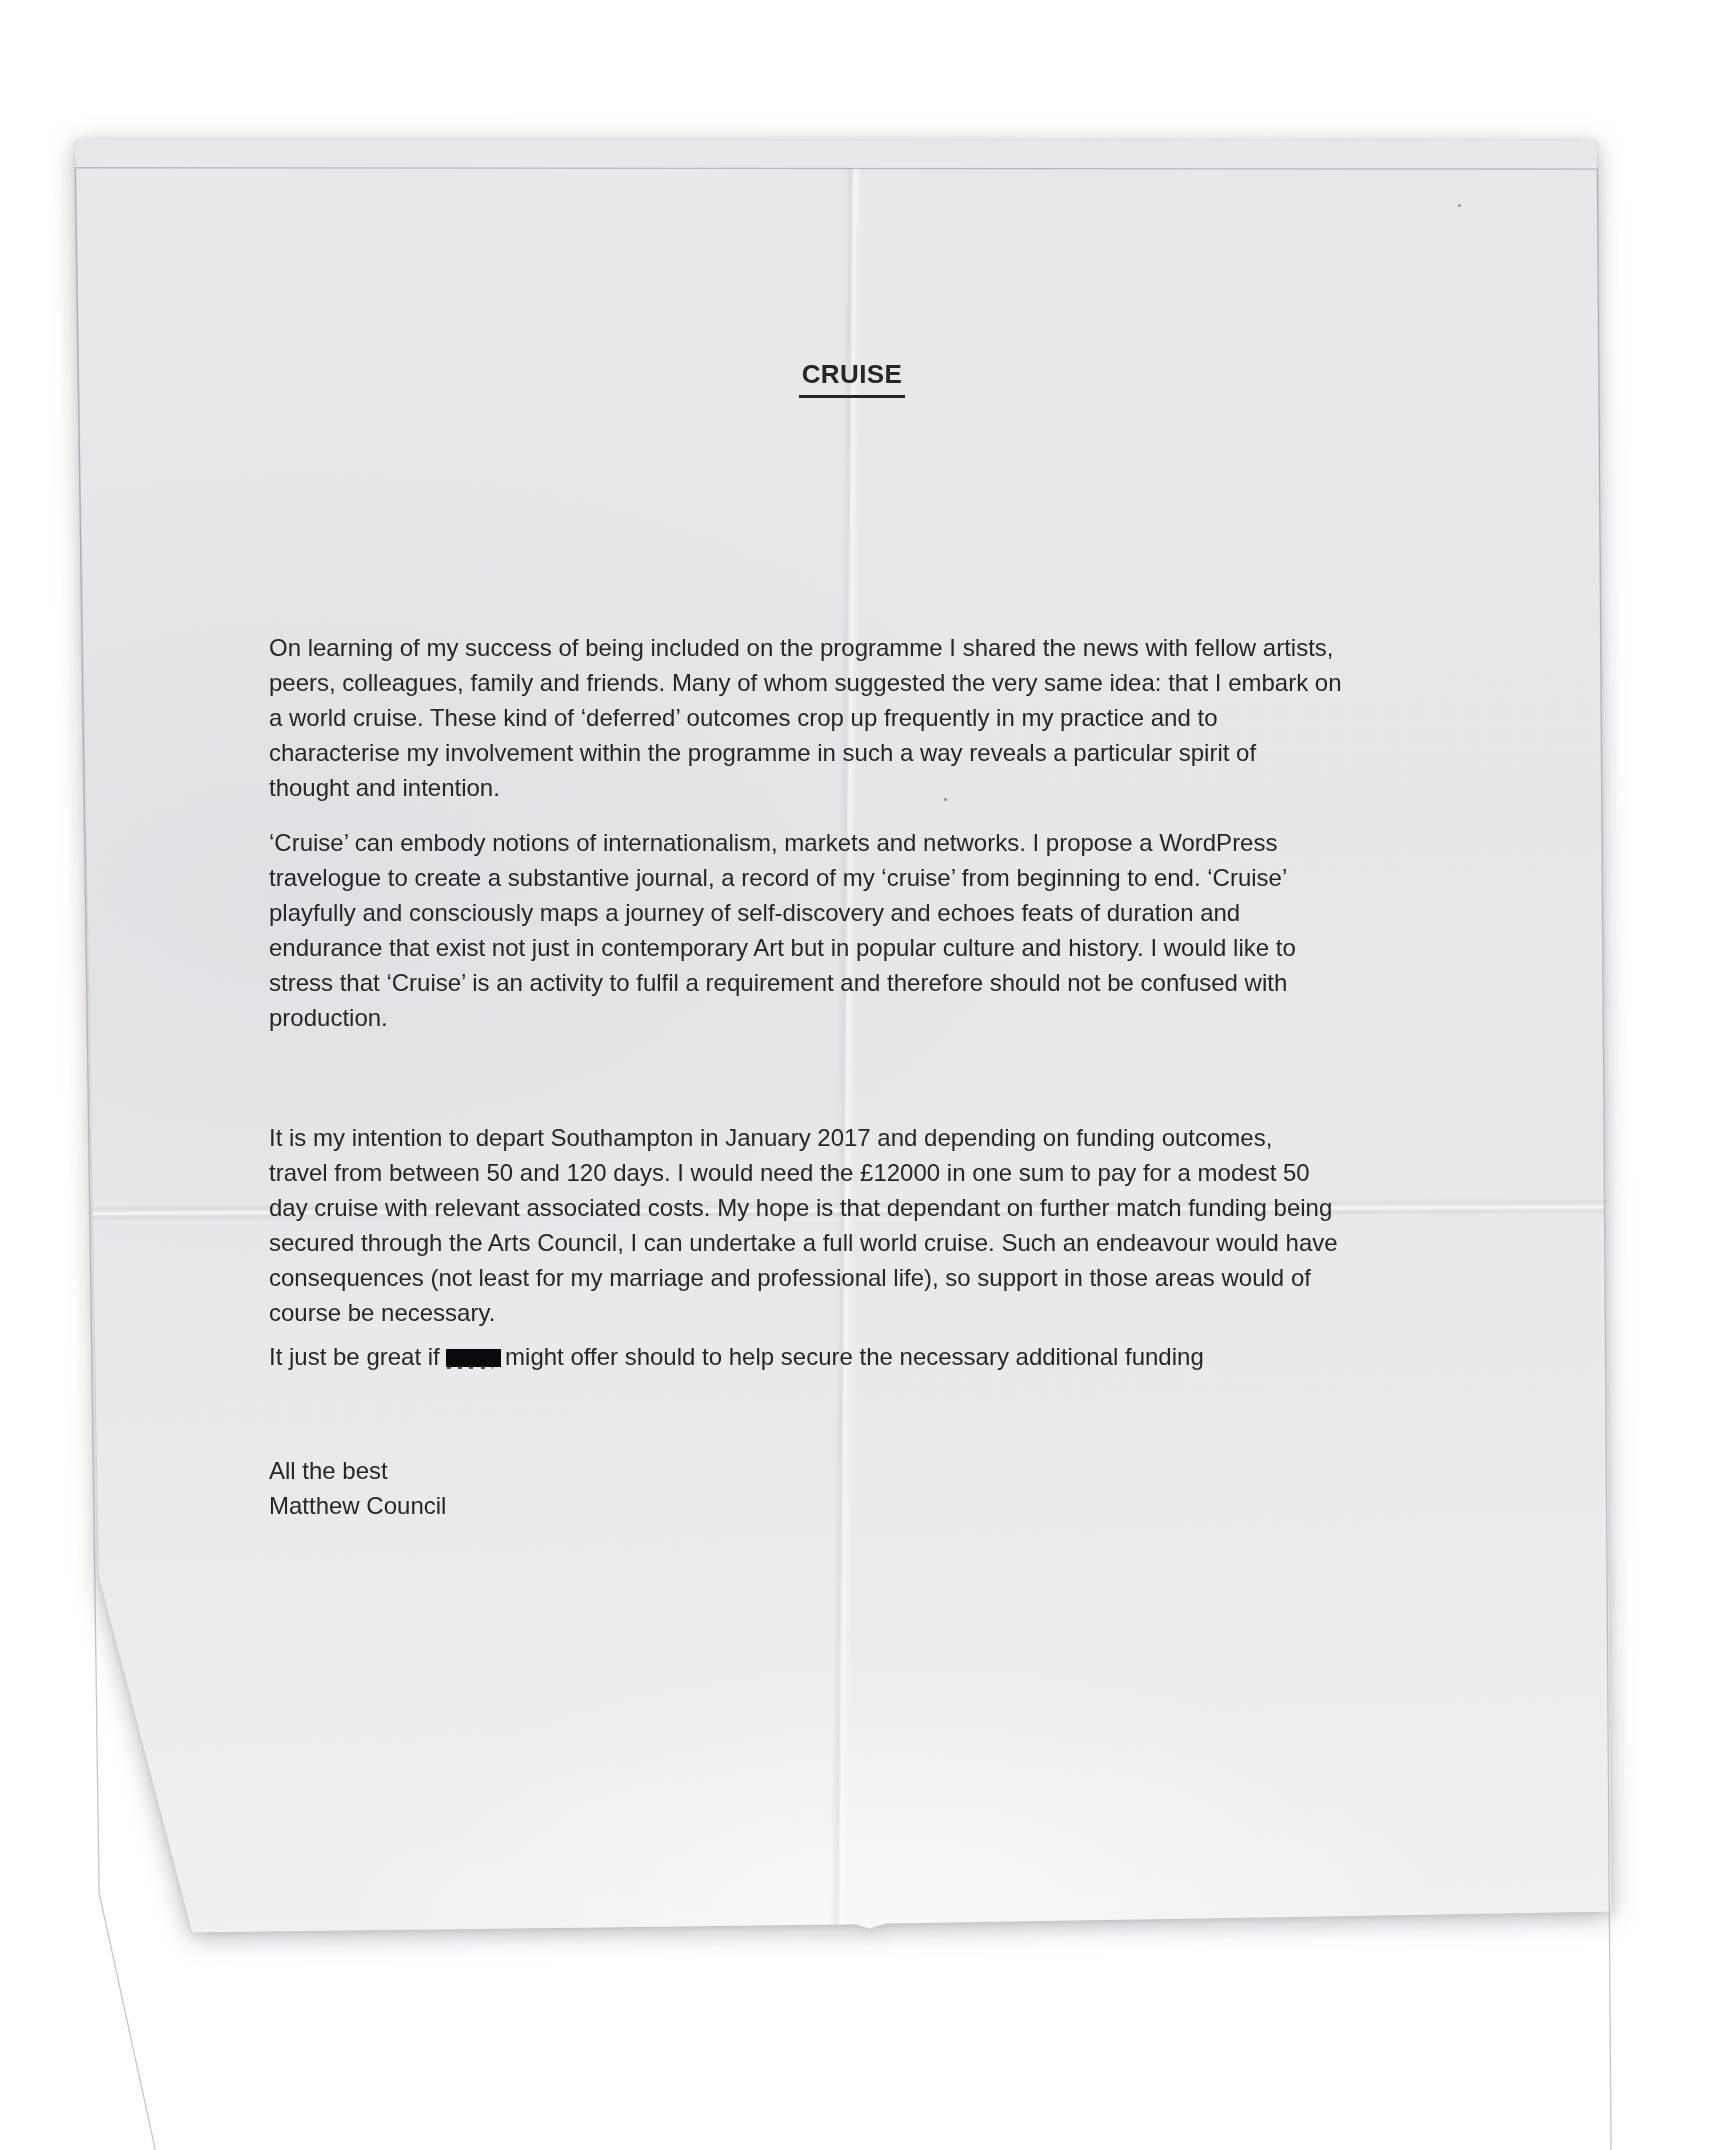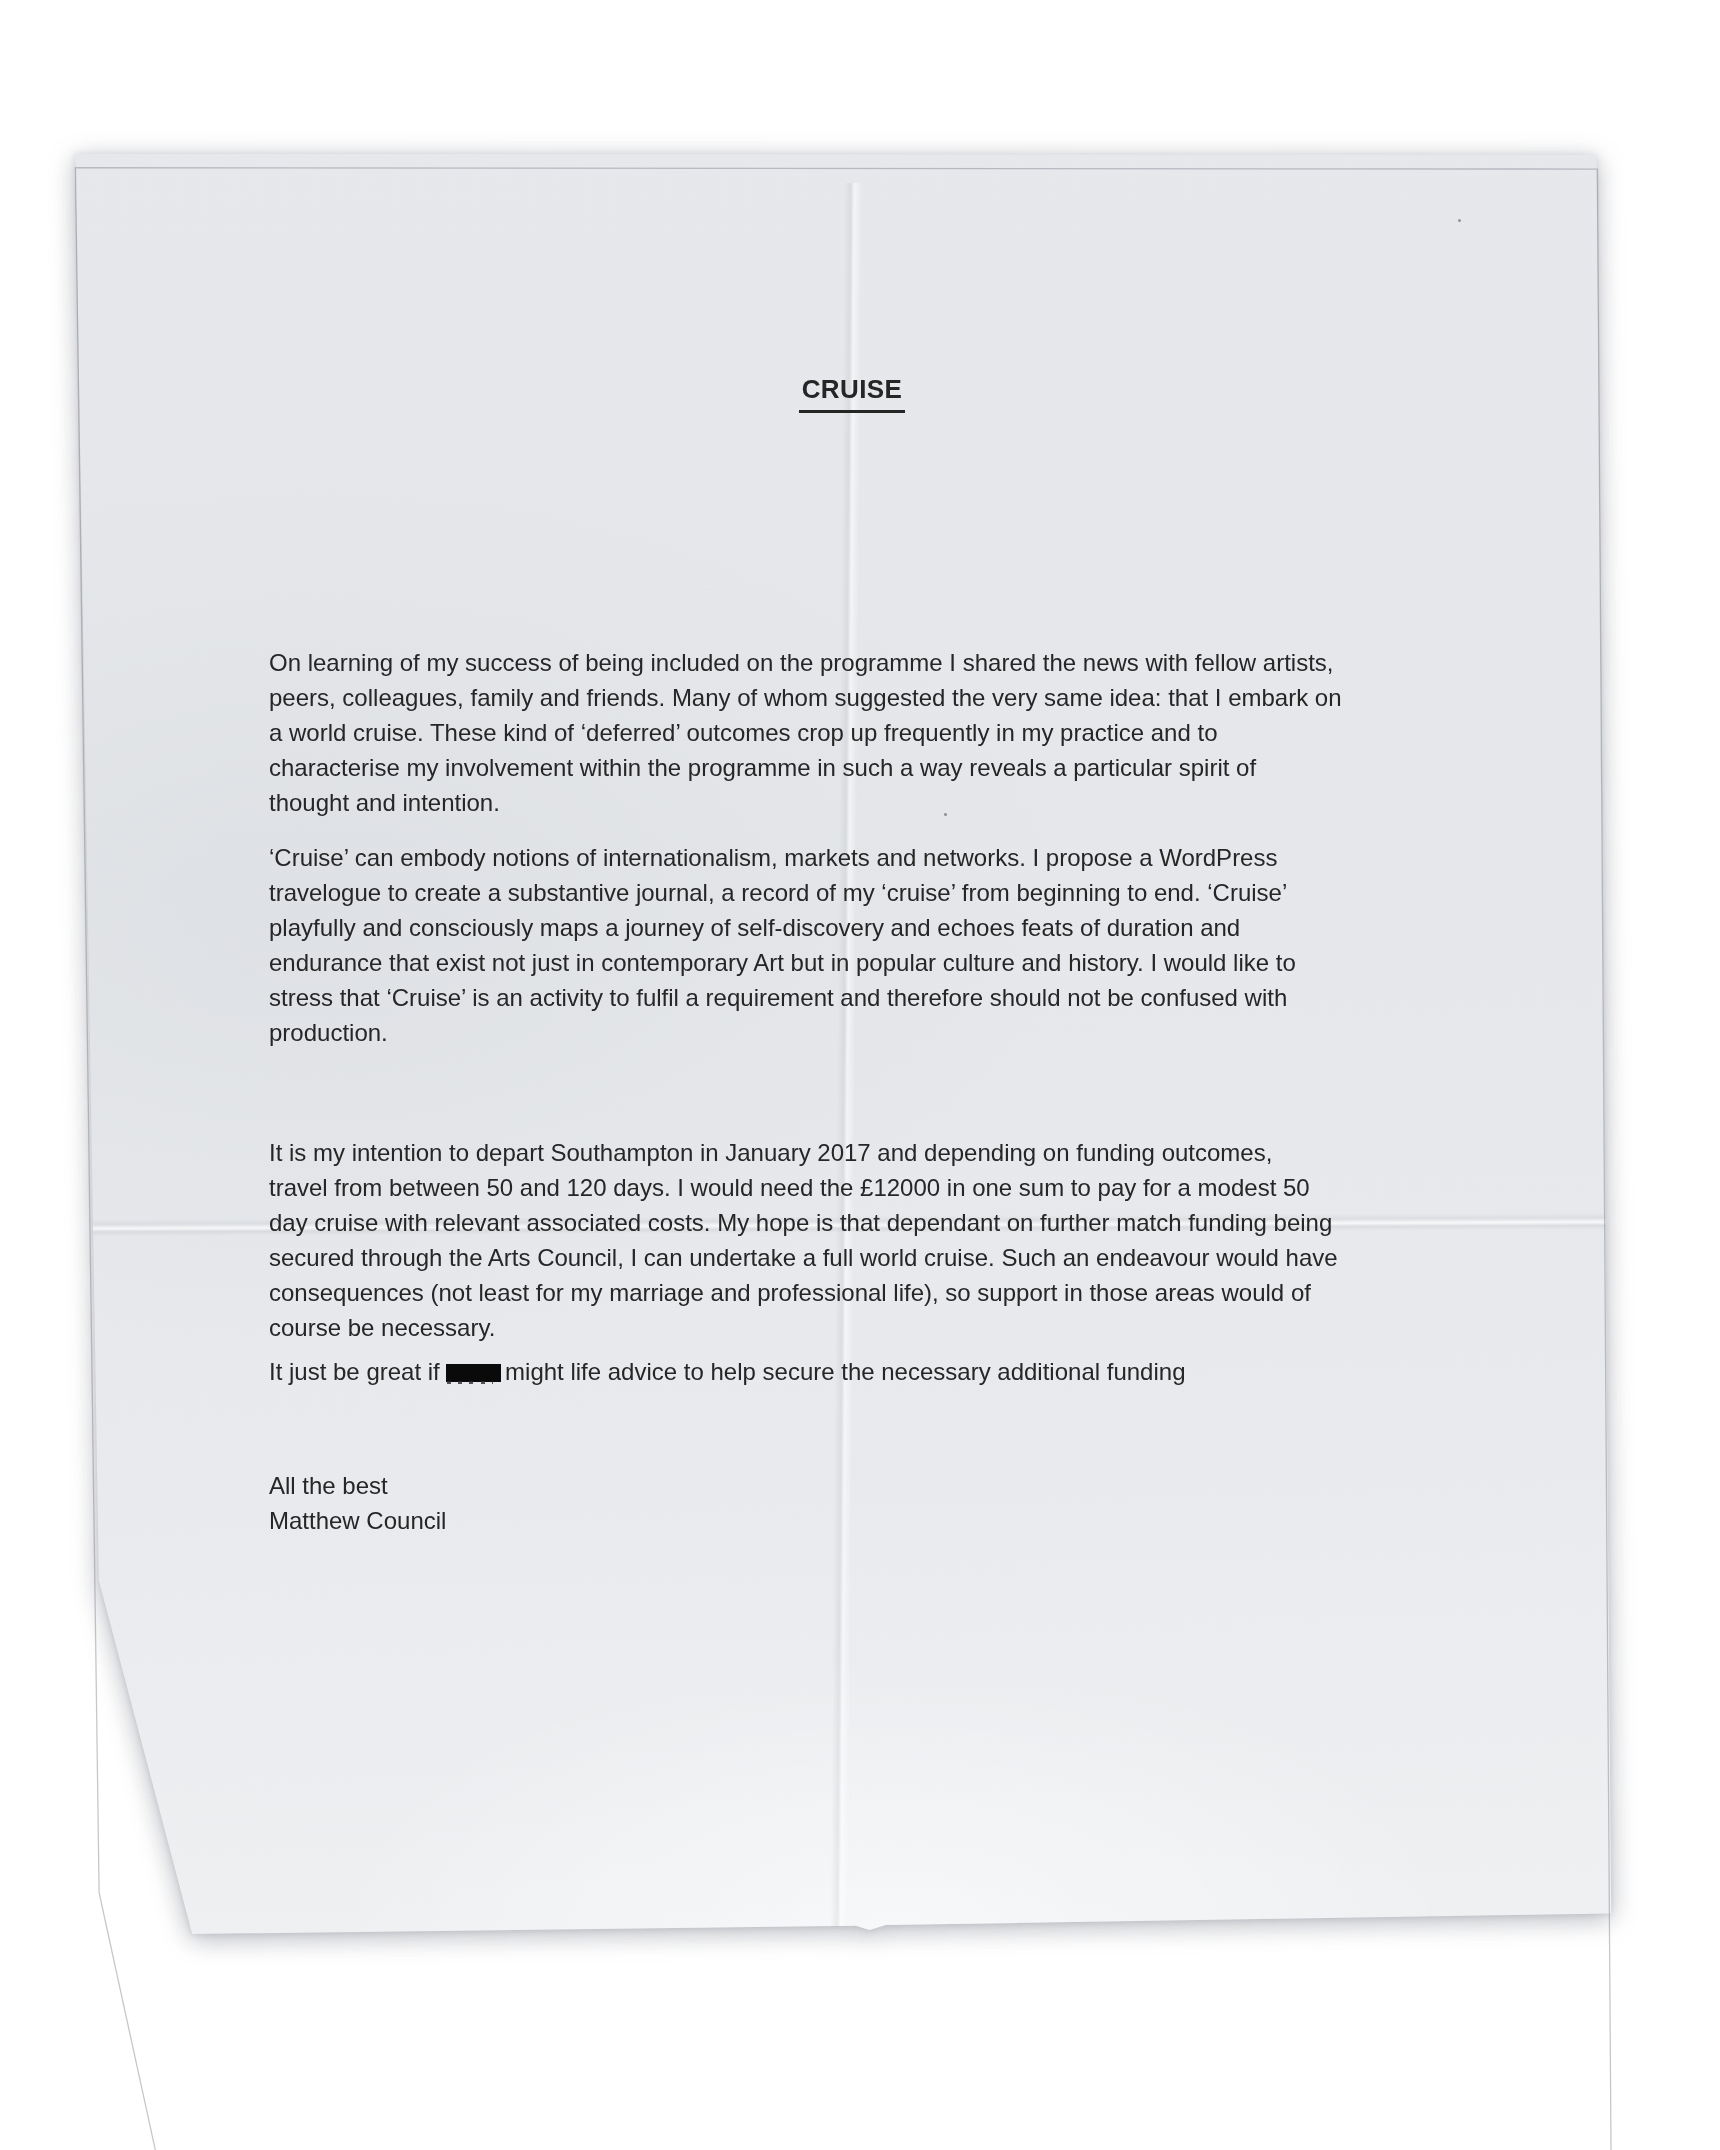--- a/index.html
+++ b/index.html
@@ -13,21 +13,20 @@
   }
   .canvas {
     position: absolute;
     inset: 0;
     background: #ffffff;
   }
   .paper-wrap {
     position: absolute;
     inset: 0;
     filter: drop-shadow(0 5.2px 13px rgba(95,100,112,0.38)) drop-shadow(0 1.3px 3.4px rgba(95,100,112,0.22));
-    margin-top: 15px;
   }
   .paper {
     position: absolute;
     inset: 0;
     clip-path: polygon(
       4.375% 6.50%,
       92.825% 6.55%,
       93.675% 88.917%,
       51.50% 89.467%,
       50.55% 89.70%,
@@ -170,21 +169,21 @@
 characterise my involvement within the programme in such a way reveals a particular spirit of
 thought and intention.</div>
 
         <div class="para p4">It is my intention to depart Southampton in January 2017 and depending on funding outcomes,
 travel from between 50 and 120 days. I would need the £12000 in one sum to pay for a modest 50
 day cruise with relevant associated costs. My hope is that dependant on further match funding being
 secured through the Arts Council, I can undertake a full world cruise. Such an endeavour would have
 consequences (not least for my marriage and professional life), so support in those areas would of
 course be necessary.</div>
 
-        <div class="para p5"><span>It just be great if</span><span class="redaction-small"></span><span>might life advice to help secure the necessary additional funding</span></div>
+        <div class="para p5"><span>It just be great if</span><span class="redaction-small"></span><span>might offer should to help secure the necessary additional funding</span></div>
 
         <div class="para closing">All the best
 Matthew Council</div>
       </div>
     </div>
   </div>
 
   <svg class="paper-edge" viewBox="0 0 4000 6000" xmlns="http://www.w3.org/2000/svg">
     <polygon points="175,390 3713,393 3747,5335 2060,5368 2022,5382 1990,5370 447,5393 230,4400" fill="none" stroke="rgba(110,115,128,0.40)" stroke-width="3"></polygon>
   </svg>

